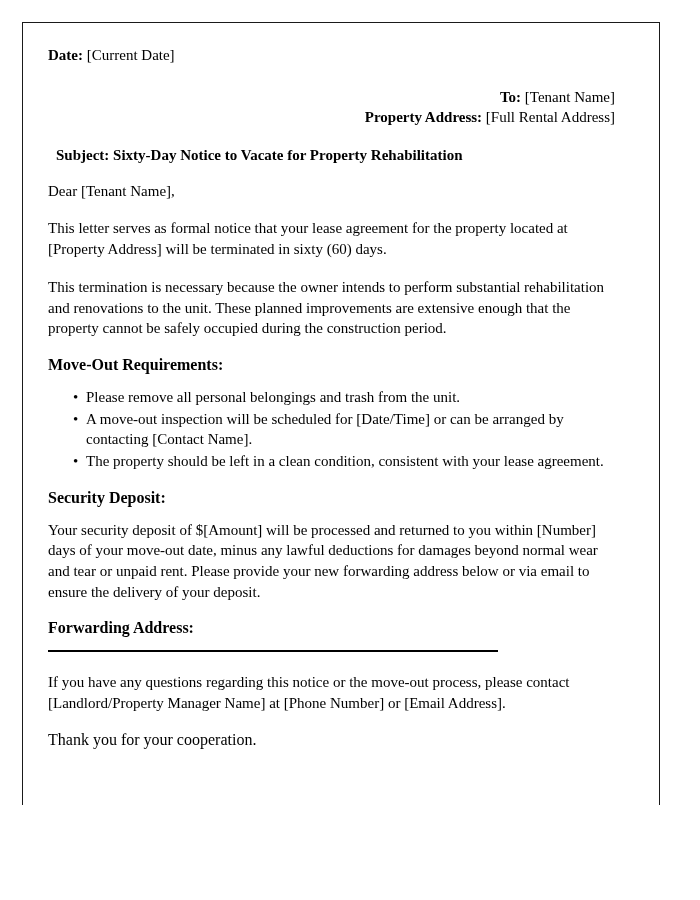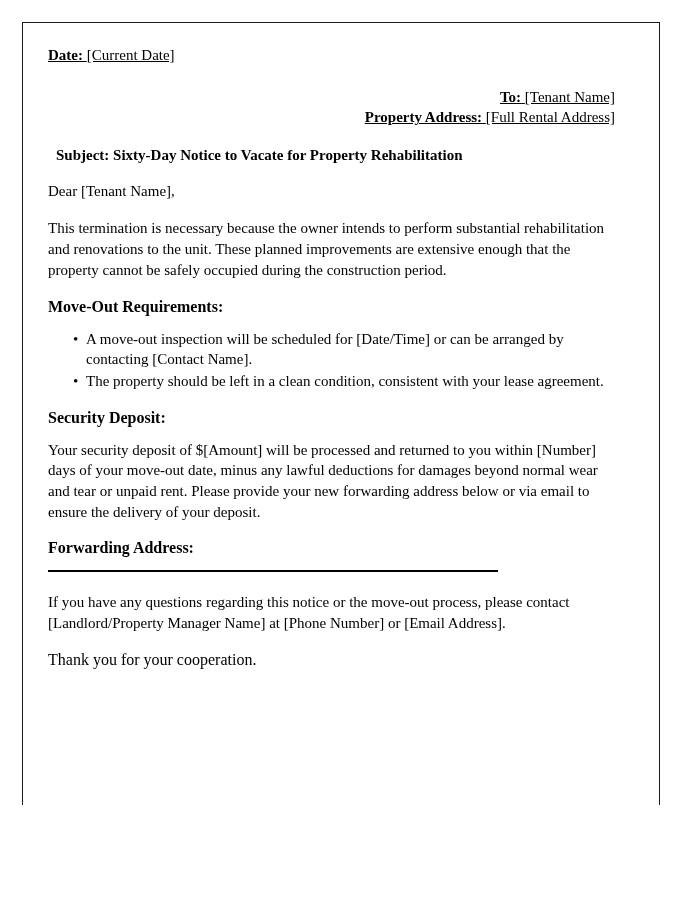--- a/index.html
+++ b/index.html
@@ -51,21 +51,20 @@
   }
 
   .block-tight {
     margin: 0 0 17px 0;
     text-align: right;
   }
 
   .line {
     margin: 0;
     white-space: nowrap;
-    text-decoration: underline;
   }
 
   .lead-in {
     font-weight: bold;
   }
 
   .heading {
     font-weight: bold;
     margin: 0 0 15px 8px;
   }
@@ -133,24 +132,26 @@
       <p class="line">
         <span class="lead-in">Property Address:</span>
         <span>[Full Rental Address]</span>
       </p>
     </div>
 
     <p class="heading">Subject: Sixty-Day Notice to Vacate for Property Rehabilitation</p>
 
     <p class="para">Dear [Tenant Name],</p>
 
+    <p class="para">This letter serves as formal notice that your lease agreement for the property located at [Property Address] will be terminated in sixty (60) days.</p>
     <p class="para">This termination is necessary because the owner intends to perform substantial rehabilitation and renovations to the unit. These planned improvements are extensive enough that the property cannot be safely occupied during the construction period.</p>
 
     <p class="heading-sub">Move-Out Requirements:</p>
     <ul class="bullets">
+      <li>Please remove all personal belongings and trash from the unit.</li>
       <li>A move-out inspection will be scheduled for [Date/Time] or can be arranged by contacting [Contact Name].</li>
       <li>The property should be left in a clean condition, consistent with your lease agreement.</li>
     </ul>
 
     <p class="heading-sub">Security Deposit:</p>
     <p class="para">Your security deposit of $[Amount] will be processed and returned to you within [Number] days of your move-out date, minus any lawful deductions for damages beyond normal wear and tear or unpaid rent. Please provide your new forwarding address below or via email to ensure the delivery of your deposit.</p>
 
     <p class="heading-sub">Forwarding Address:</p>
     <div class="address-rule"></div>
 

